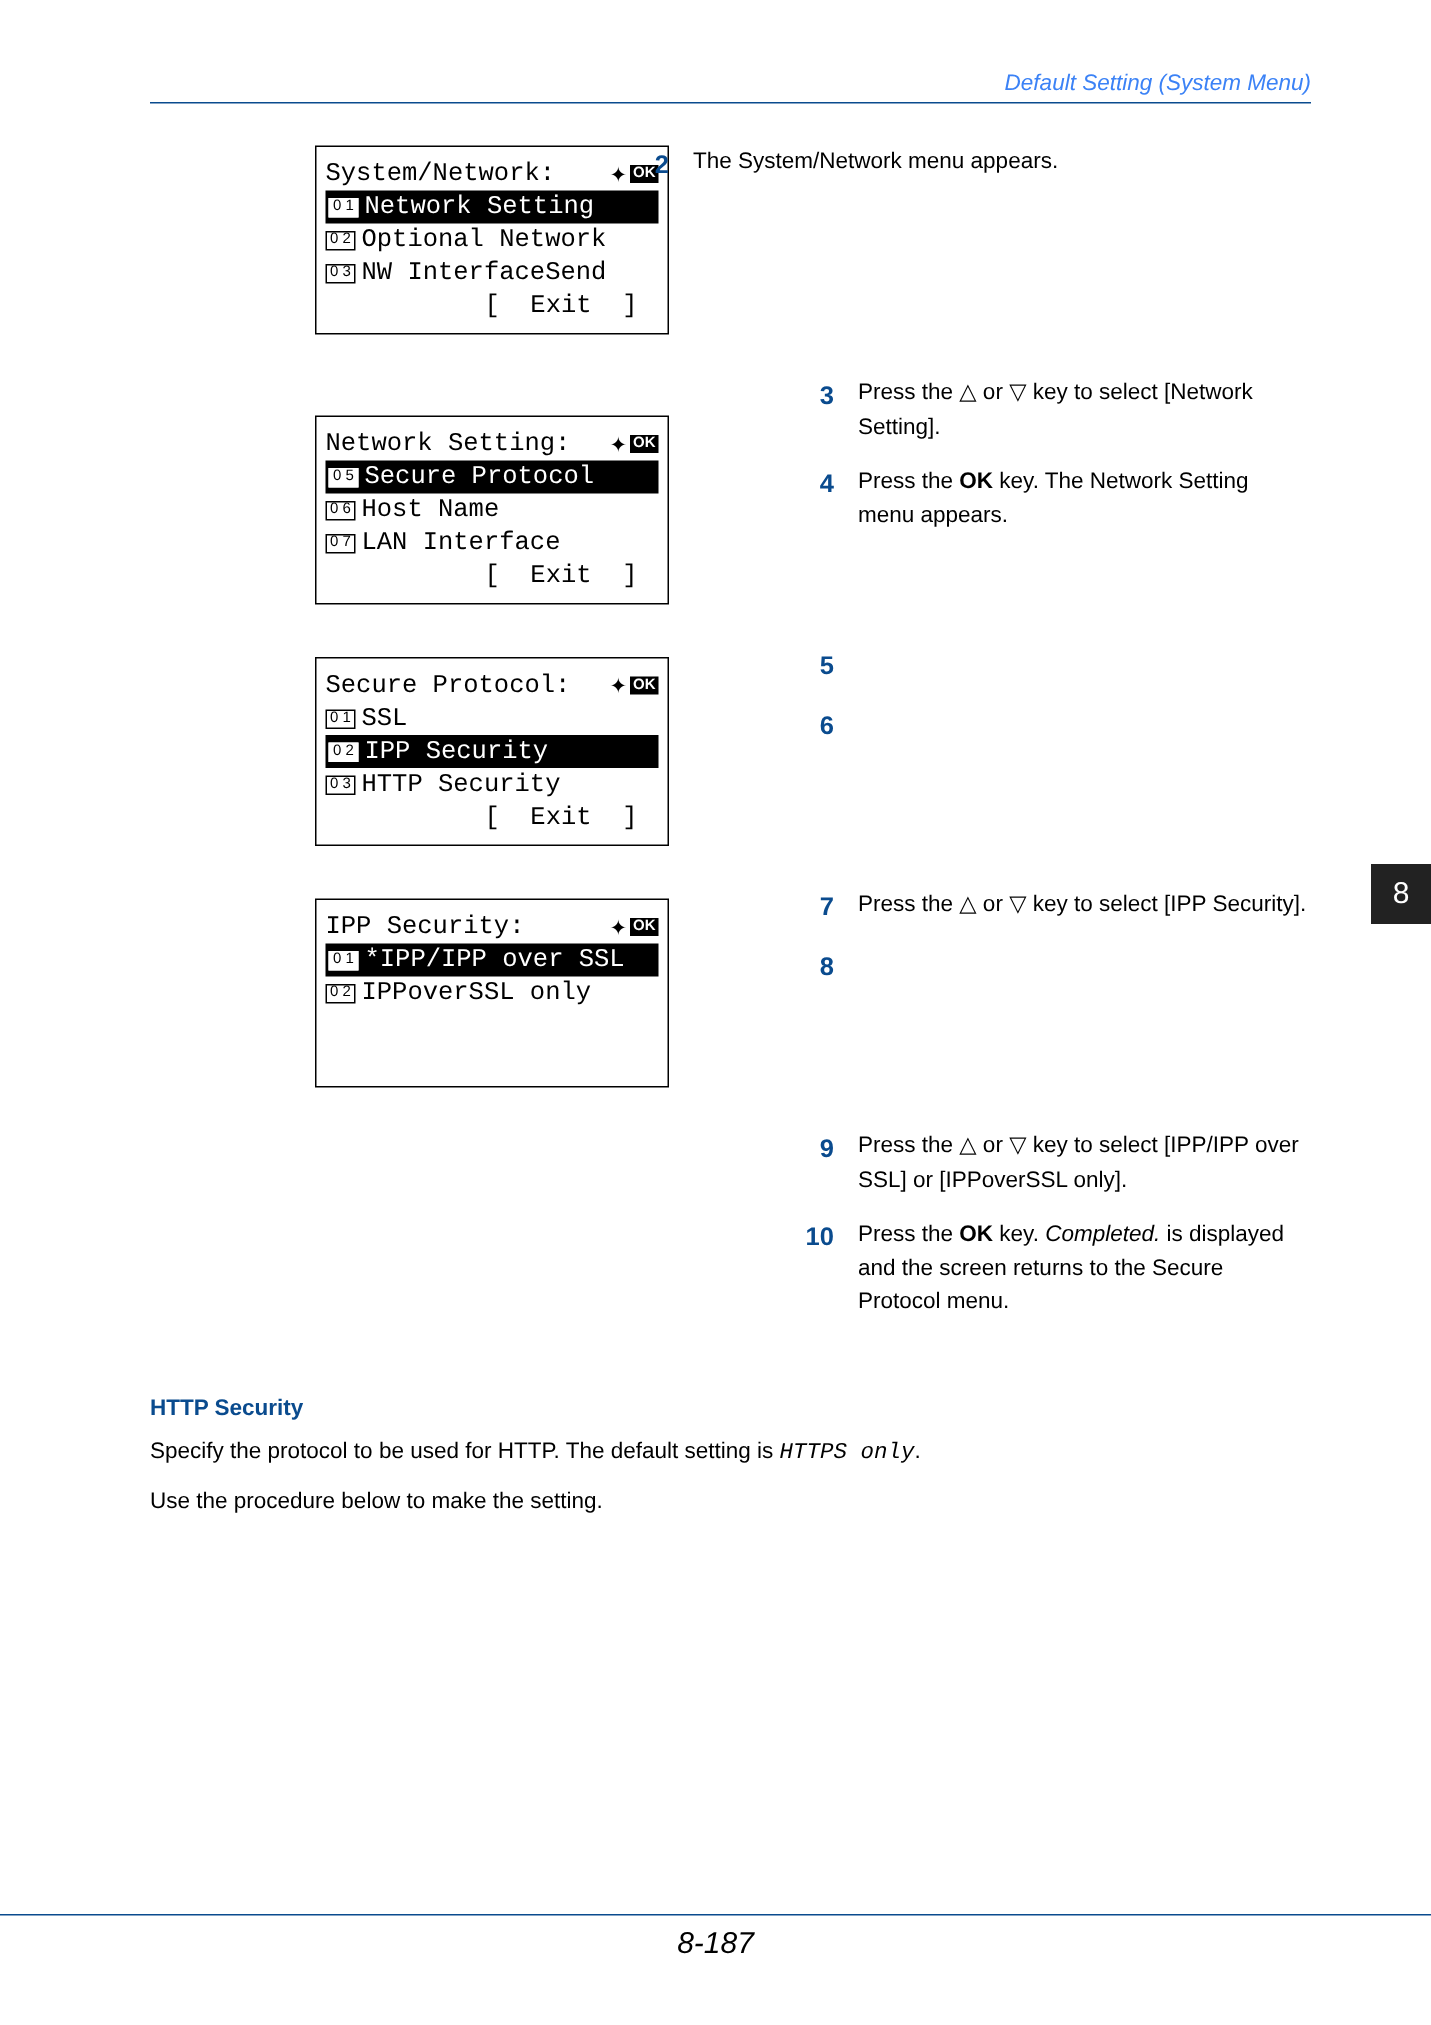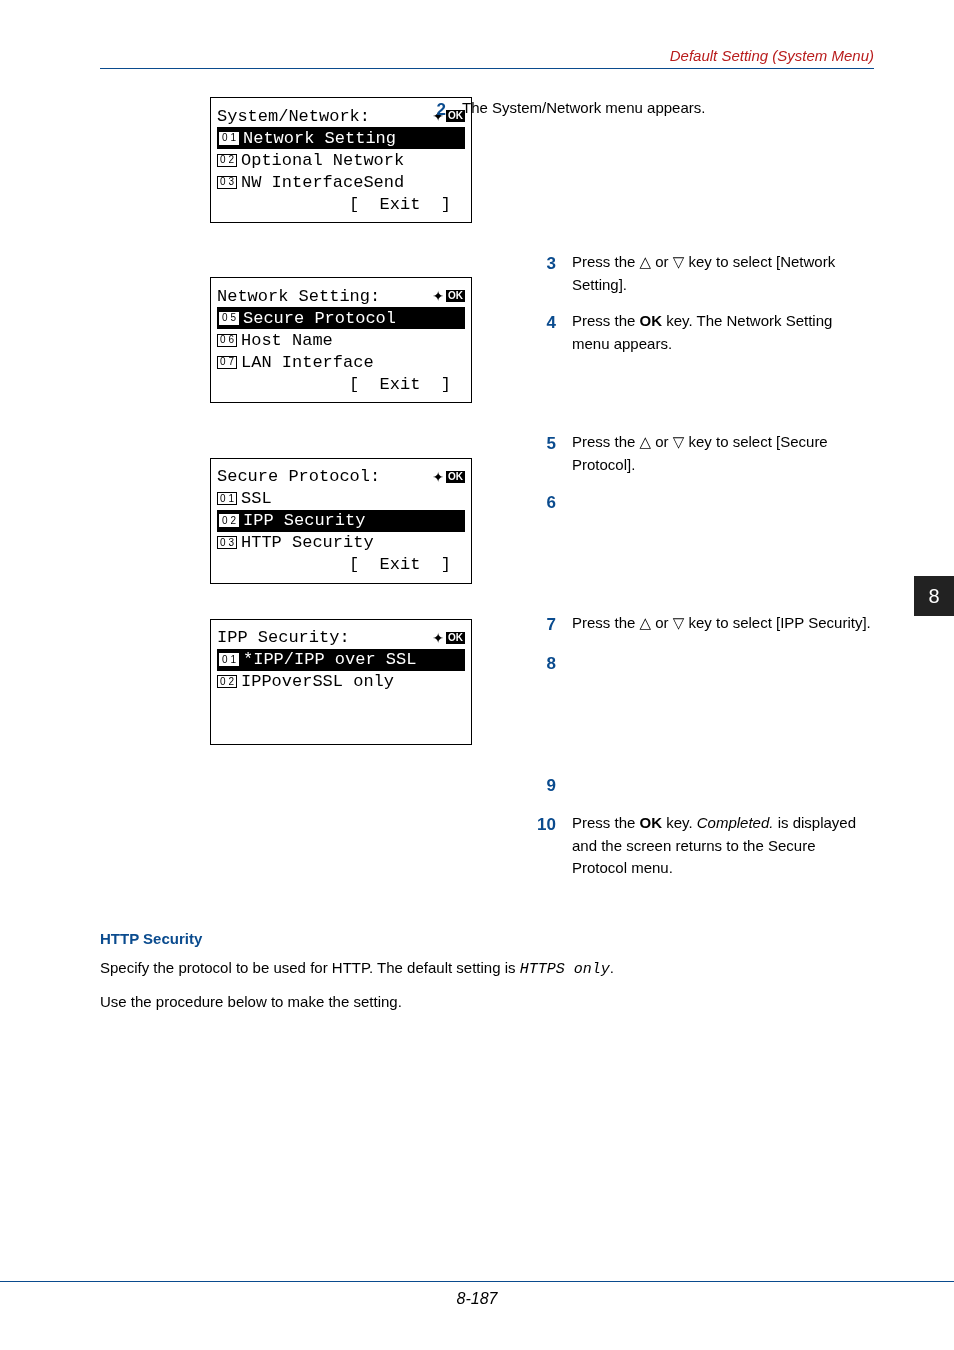--- a/index.html
+++ b/index.html
@@ -13,32 +13,32 @@
   .header-line {
     border-top: 1px solid #0a4b8e;
     margin-top: 26px;
     position: relative;
   }
   .header-text {
     position: absolute;
     right: 0; top: -22px;
     font-style: italic;
     font-size: 15px;
-    color: #b91c1c;
+    color: #3b82f6;
   }
   .pair-block {
     display: flex;
     gap: 28px;
     margin-top: 28px;
   }
   .lcd-col { width: 294px; flex-shrink: 0; padding-left: 110px; }
   .steps-col { flex: 1; }
   .spacer-lcd { width: 404px; flex-shrink: 0; }
   .lcd {
-    width: 262px;
+    width: 236px;
     border: 1.5px solid #000;
     background: #fff;
     font-family: "Courier New", monospace;
     font-size: 17px;
     line-height: 1.0;
     padding: 7px 6px 7px 6px;
   }
   .lcd .lcd-row {
     display: flex;
     align-items: center;
@@ -128,21 +128,21 @@
   .body-text em { font-style: italic; font-family: Liberation Mono, monospace; }
   .footer {
     position: absolute;
     left: 0; right: 0; bottom: 42px;
     border-top: 1px solid #0a4b8e;
     text-align: center;
     padding-top: 8px;
   }
   .footer span {
     font-style: italic;
-    font-size: 16px;
+    font-size: 20px;
   }
 </style>
 </head>
 <body>
 
 <div class="page">
   <div class="header-line">
     <div class="header-text">Default Setting (System Menu)</div>
   </div>
 
@@ -188,21 +188,20 @@
       </div>
     </div>
     <div class="steps-col"></div>
   </div>
 
   <div class="pair-block">
     <div class="spacer-lcd"></div>
     <div class="steps-col">
       <div class="step">
         <div class="num">5</div>
-        <div class="txt"><span>Press the </span><span class="tri">△</span><span> or </span><span class="tri">▽</span><span> key to select [Secure Protocol].</span></div>
       </div>
       <div class="step">
         <div class="num">6</div>
       </div>
     </div>
   </div>
   <div class="pair-block" style="margin-top:-72px">
     <div class="lcd-col">
       <div class="lcd">
         <div class="lcd-row"><span>Secure Protocol:</span><span style="flex:1"></span><span class="nav-arrows">✦</span><span class="ok-box">OK</span></div>
@@ -238,20 +237,21 @@
       </div>
     </div>
     <div class="steps-col"></div>
   </div>
 
   <div class="pair-block">
     <div class="spacer-lcd"></div>
     <div class="steps-col">
       <div class="step">
         <div class="num">9</div>
+        <div class="txt"><span>Press the </span><span class="tri">△</span><span> or </span><span class="tri">▽</span><span> key to select [IPP/IPP over SSL] or [IPPoverSSL only].</span></div>
       </div>
       <div class="step">
         <div class="num">10</div>
         <div class="txt"><span>Press the </span><strong>OK</strong><span> key. </span><em>Completed.</em><span> is displayed and the screen returns to the Secure Protocol menu.</span></div>
       </div>
     </div>
   </div>
 
   <div class="section-head">HTTP Security</div>
   <div class="body-text"><span>Specify the protocol to be used for HTTP. The default setting is </span><em>HTTPS only</em><span>.</span></div>

